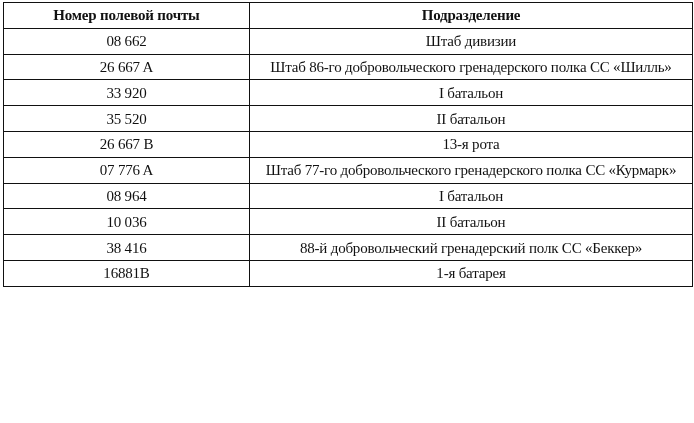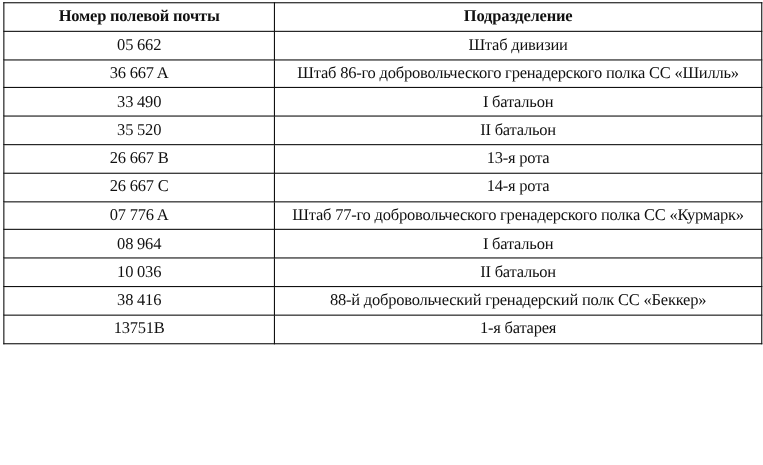--- a/index.html
+++ b/index.html
@@ -60,58 +60,54 @@
       <col class="c2">
     </colgroup>
     <thead>
       <tr>
         <th>Номер полевой почты</th>
         <th>Подразделение</th>
       </tr>
     </thead>
     <tbody>
       <tr>
-        <td>05 662</td>
+        <td>08 662</td>
         <td>Штаб дивизии</td>
       </tr>
       <tr>
-        <td>36 667 A</td>
+        <td>26 667 A</td>
         <td>Штаб 86-го добровольческого гренадерского полка СС «Шилль»</td>
       </tr>
       <tr>
-        <td>33 490</td>
+        <td>33 920</td>
         <td>I батальон</td>
       </tr>
       <tr>
         <td>35 520</td>
         <td>II батальон</td>
       </tr>
       <tr>
         <td>26 667 B</td>
         <td>13-я рота</td>
-      </tr>
-      <tr>
-        <td>26 667 C</td>
-        <td>14-я рота</td>
       </tr>
       <tr>
         <td>07 776 A</td>
         <td>Штаб 77-го добровольческого гренадерского полка СС «Курмарк»</td>
       </tr>
       <tr>
         <td>08 964</td>
         <td>I батальон</td>
       </tr>
       <tr>
         <td>10 036</td>
         <td>II батальон</td>
       </tr>
       <tr>
         <td>38 416</td>
         <td>88-й добровольческий гренадерский полк СС «Беккер»</td>
       </tr>
       <tr>
-        <td>13751B</td>
+        <td>16881B</td>
         <td>1-я батарея</td>
       </tr>
     </tbody>
   </table>
 </div>
 
 </body></html>

